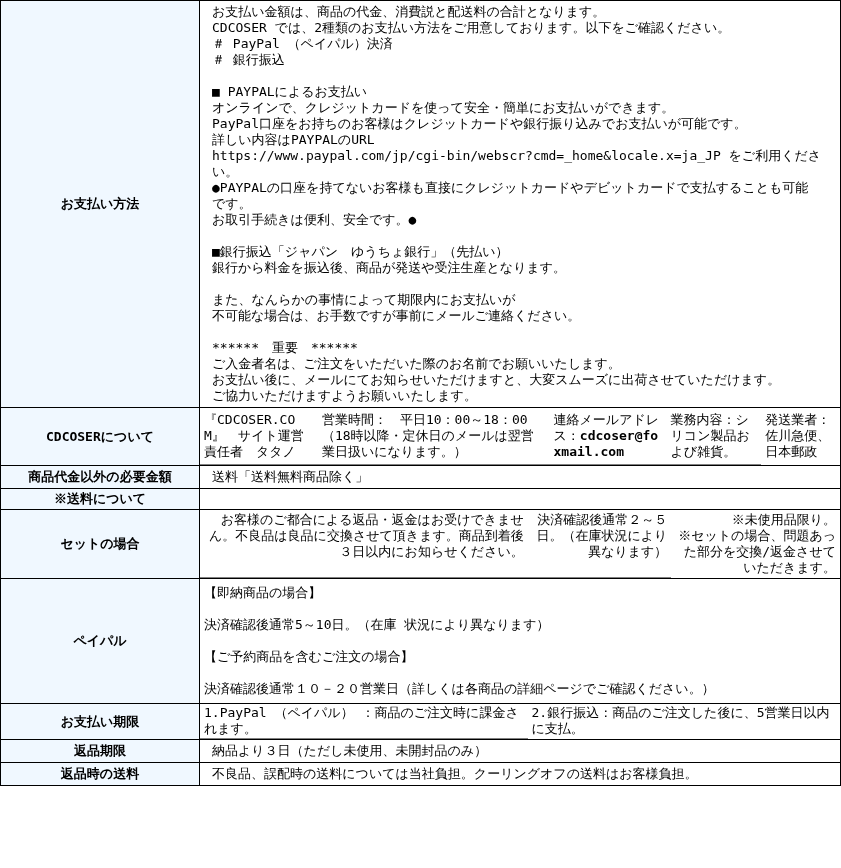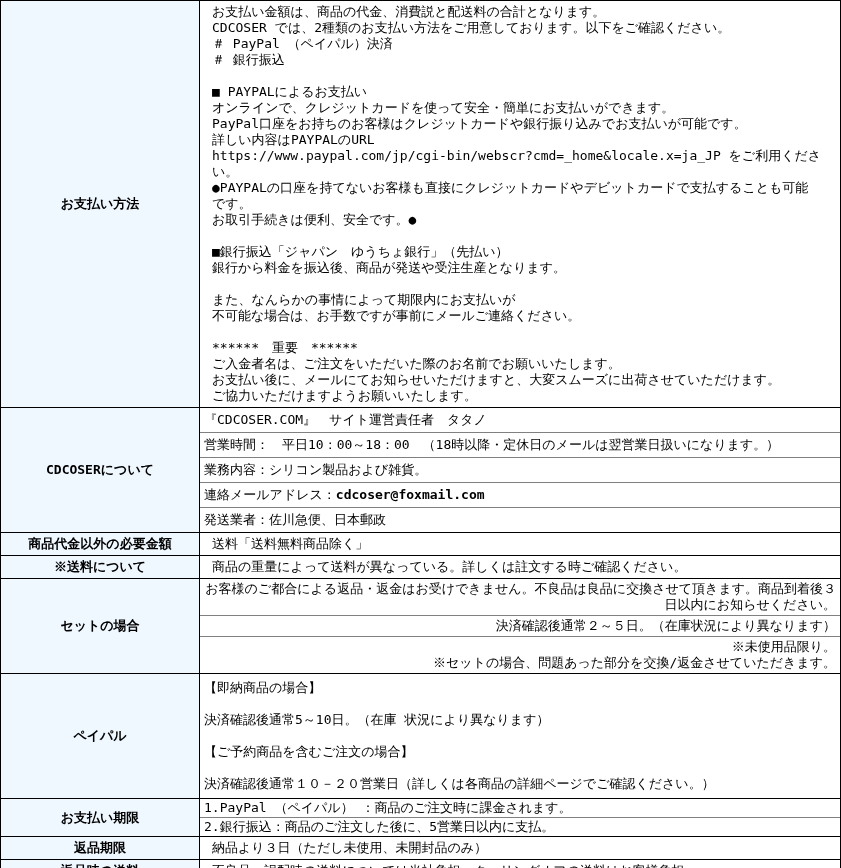--- a/index.html
+++ b/index.html
@@ -46,21 +46,21 @@
   .content {
     flex: 1;
     padding: 3px 12px;
     line-height: 16px;
     white-space: pre-wrap;
     word-break: break-all;
   }
   .stack {
     flex: 1;
     display: flex;
-    flex-direction: column;
+    flex-direction: row;
   }
   .sub {
     padding: 4px 4px;
     line-height: 16px;
     white-space: pre-wrap;
     word-break: break-all;
     border-bottom: 1px solid var(--border-light);
   }
   .sub:last-child { border-bottom: none; }
   .sub.tight { padding: 1px 4px; }
@@ -101,34 +101,33 @@
 ご入金者名は、ご注文をいただいた際のお名前でお願いいたします。
 お支払い後に、メールにてお知らせいただけますと、大変スムーズに出荷させていただけます。
 ご協力いただけますようお願いいたします。</div>
     </div>
 
     <div class="row r-about">
       <div class="label">CDCOSERについて</div>
       <div class="stack">
         <div class="sub">『CDCOSER.COM』　サイト運営責任者　タタノ</div>
         <div class="sub">営業時間：　平日10：00～18：00　（18時以降・定休日のメールは翌営業日扱いになります。）</div>
+        <div class="sub"><span>連絡メールアドレス：</span><span class="bold">cdcoser@foxmail.com</span></div>
         <div class="sub">業務内容：シリコン製品および雑貨。</div>
-        <div class="sub"><span>連絡メールアドレス：</span><span class="bold">cdcoser@foxmail.com</span></div>
         <div class="sub">発送業者：佐川急便、日本郵政</div>
       </div>
     </div>
 
     <div class="row">
       <div class="label">商品代金以外の必要金額</div>
       <div class="content">送料「送料無料商品除く」</div>
     </div>
 
     <div class="row">
       <div class="label">※送料について</div>
-      <div class="content">商品の重量によって送料が異なっている。詳しくは註文する時ご確認ください。</div>
     </div>
 
     <div class="row">
       <div class="label">セットの場合</div>
       <div class="stack">
         <div class="sub mid">お客様のご都合による返品・返金はお受けできません。不良品は良品に交換させて頂きます。商品到着後３日以内にお知らせください。</div>
         <div class="sub mid">決済確認後通常２～５日。（在庫状況により異なります）</div>
         <div class="sub mid">※未使用品限り。
 ※セットの場合、問題あった部分を交換/返金させていただきます。</div>
       </div>

